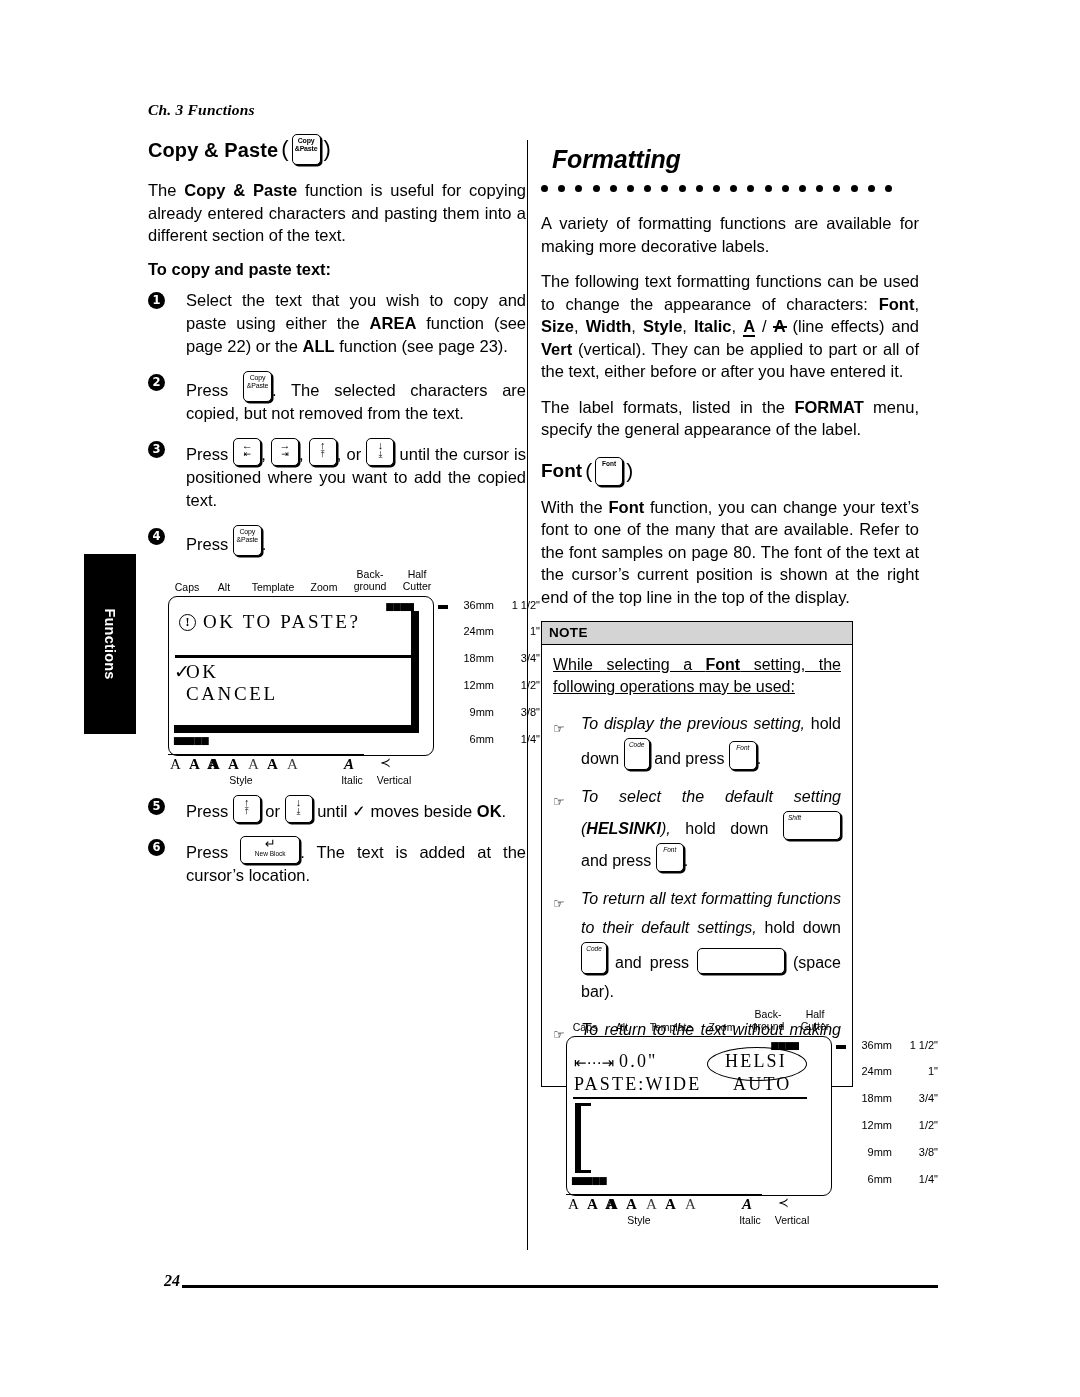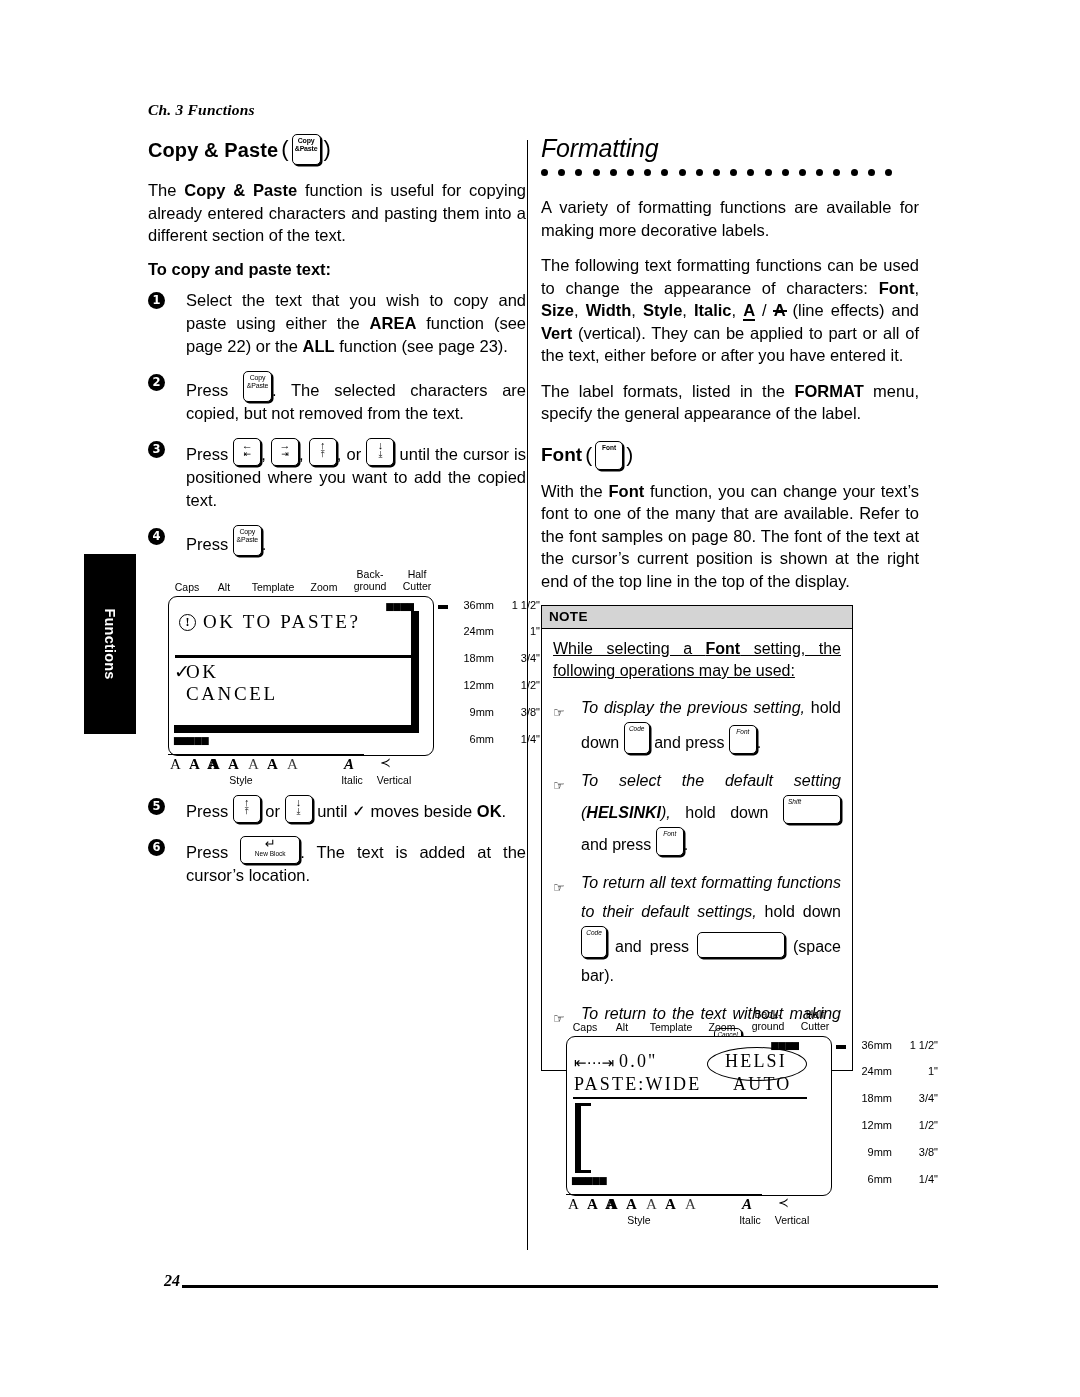--- a/index.html
+++ b/index.html
@@ -29,21 +29,21 @@
   }
 
   
   h2.sec {
     margin:0 0 14px 0; font-size:20px; font-weight:700;
     letter-spacing:.1px; line-height:1.1;
     display:flex; align-items:center; gap:3px;
   }
   h2.sec .paren { font-size:22px; font-weight:400; }
   h2.chapter {
-    margin:0; font-size:25px; font-weight:400; font-style:italic;
+    margin:11px; font-size:25px; font-weight:700; font-style:italic;
     font-family:"Liberation Sans", sans-serif; letter-spacing:-.2px;
   }
   .dotrule { margin:6px 0 18px 0; height:9px; position:relative; }
   .dotrule i {
     position:absolute; top:0; width:7px; height:7px; border-radius:50%;
     background:#000;
   }
   h3.sub {
     margin:0 0 10px 0; font-size:19px; font-weight:700;
     display:flex; align-items:center; gap:3px;

